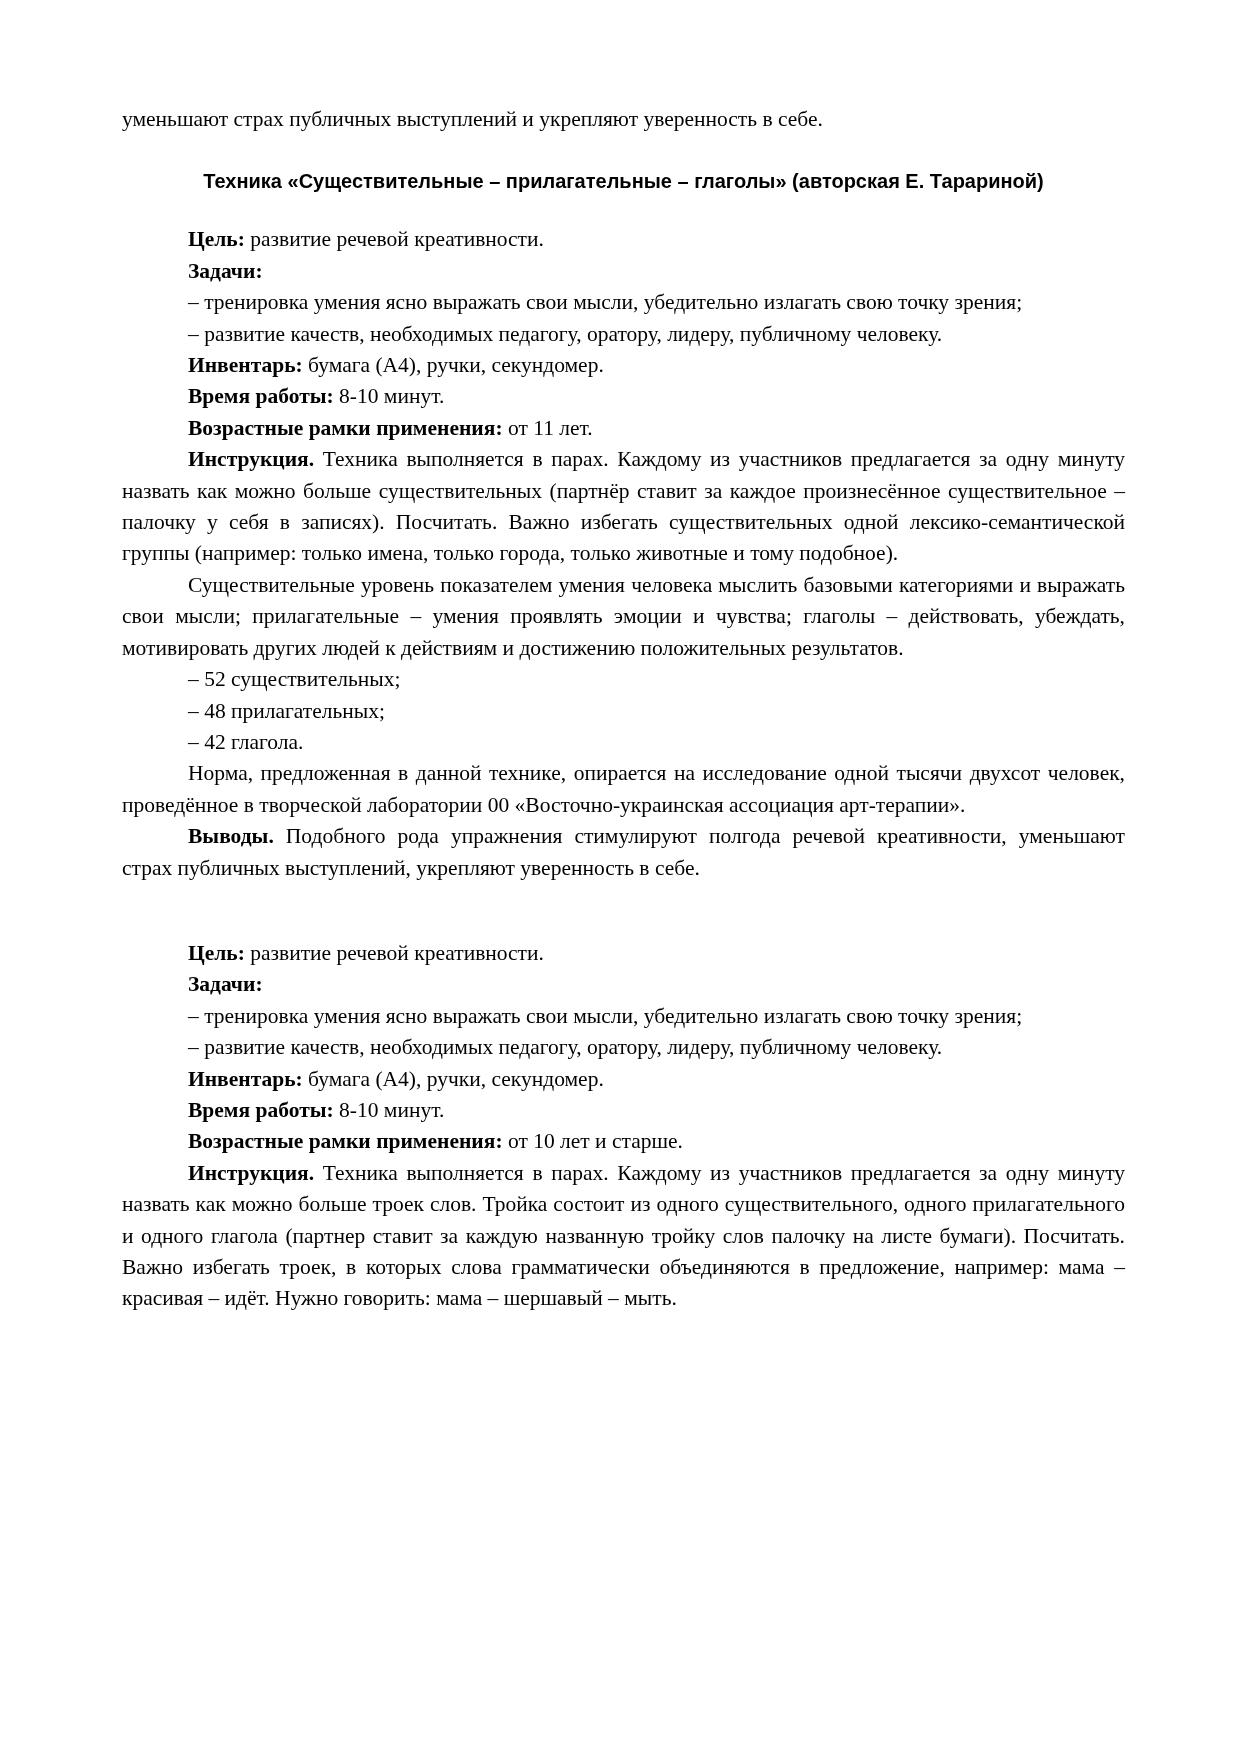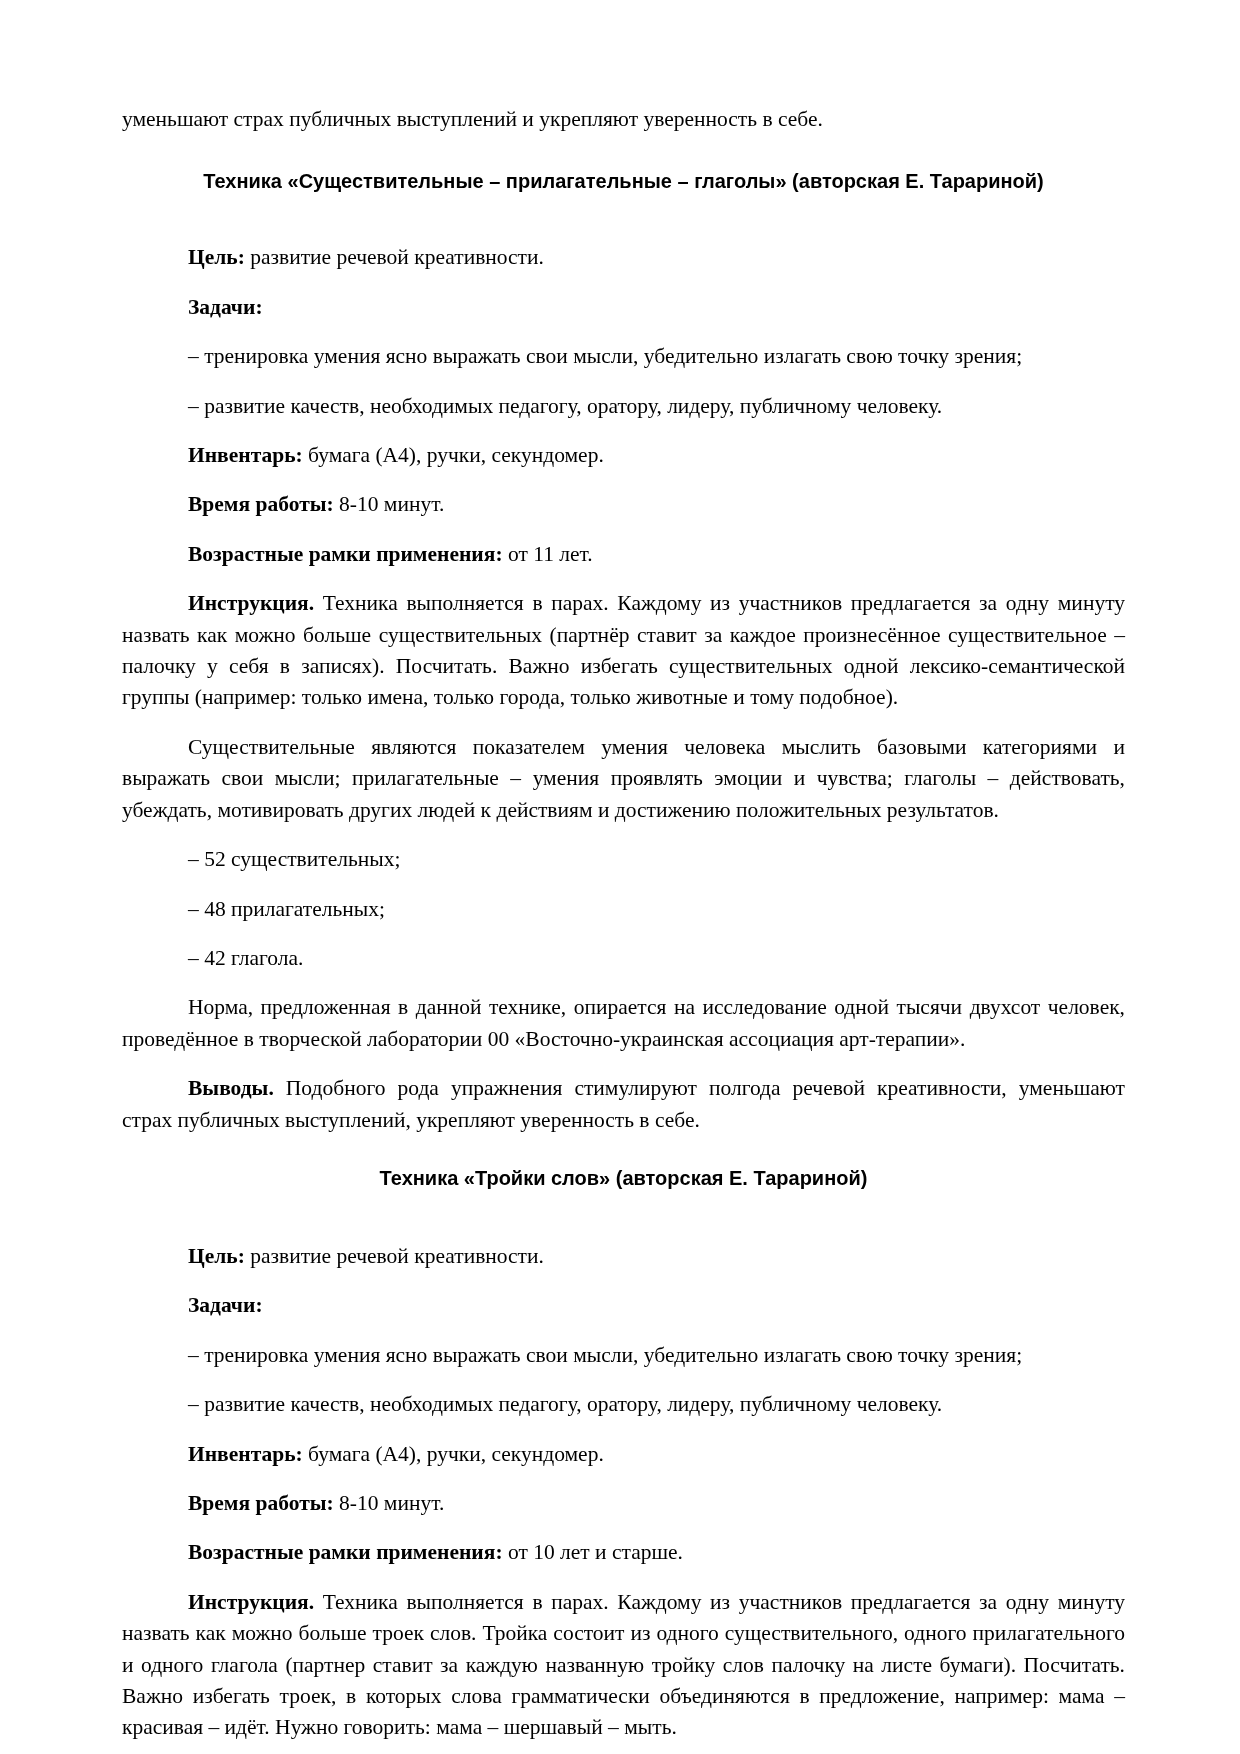--- a/index.html
+++ b/index.html
@@ -31,21 +31,20 @@
     line-height: 31.4px;
     text-align: justify;
     text-justify: inter-word;
     hyphens: none;
   }
   .flow {
     text-indent: 0;
   }
   .indent {
     text-indent: 66px;
-    margin-top: 18px;
   }
   .lbl {
     font-weight: bold;
   }
   .heading {
     font-family: "Liberation Sans", "DejaVu Sans", sans-serif;
     font-weight: bold;
     font-size: 20px;
     line-height: 33px;
     text-align: center;
@@ -81,37 +80,36 @@
 
     <p class="indent"><span class="lbl">Инвентарь:</span><span> бумага (А4), ручки, секундомер.</span></p>
 
     <p class="indent"><span class="lbl">Время работы:</span><span> 8-10 минут.</span></p>
 
     <p class="indent"><span class="lbl">Возрастные рамки применения:</span><span> от 11 лет.</span></p>
 
     <p class="indent"><span class="lbl">Инструкция.</span><span> Техника выполняется в парах. Каждому из участников предлагается за одну минуту назвать как можно больше существительных (партнёр ставит за каждое произнесённое существительное – палочку у себя в записях). Посчитать. Важно избегать существительных одной лексико-семантической группы (например: только имена, только города, только животные и тому подобное).</span></p>
 
 
-    <p class="indent">Существительные являются показателем умения человека мыслить базовыми категориями и выражать свои мысли; прилагательные – умения проявлять эмоции и чувства; глаголы – действовать, убеждать, мотивировать других людей к действиям и достижению положительных результатов.</p>
+    <p class="indent">Существительные уровень показателем умения человека мыслить базовыми категориями и выражать свои мысли; прилагательные – умения проявлять эмоции и чувства; глаголы – действовать, убеждать, мотивировать других людей к действиям и достижению положительных результатов.</p>
 
 
     <p class="indent">– 52 существительных;</p>
 
     <p class="indent">– 48 прилагательных;</p>
 
     <p class="indent">– 42 глагола.</p>
 
 
     <p class="indent">Норма, предложенная в данной технике, опирается на исследование одной тысячи двухсот человек, проведённое в творческой лаборатории 00 «Восточно-украинская ассоциация арт-терапии».</p>
 
     <p class="indent"><span class="lbl">Выводы.</span><span> Подобного рода упражнения стимулируют полгода речевой креативности, уменьшают страх публичных выступлений, укрепляют уверенность в себе.</span></p>
 
     <div class="sp-before-head2"></div>
 
-    <p class="heading">Техника «Тройки слов» (авторская Е. Тарариной)</p>
 
     <div class="sp-after-head2"></div>
 
     <p class="indent"><span class="lbl">Цель:</span><span> развитие речевой креативности.</span></p>
 
     <p class="indent"><span class="lbl">Задачи:</span></p>
 
     <p class="indent">– тренировка умения ясно выражать свои мысли, убедительно излагать свою точку зрения;</p>
 
     <p class="indent">– развитие качеств, необходимых педагогу, оратору, лидеру, публичному человеку.</p>

